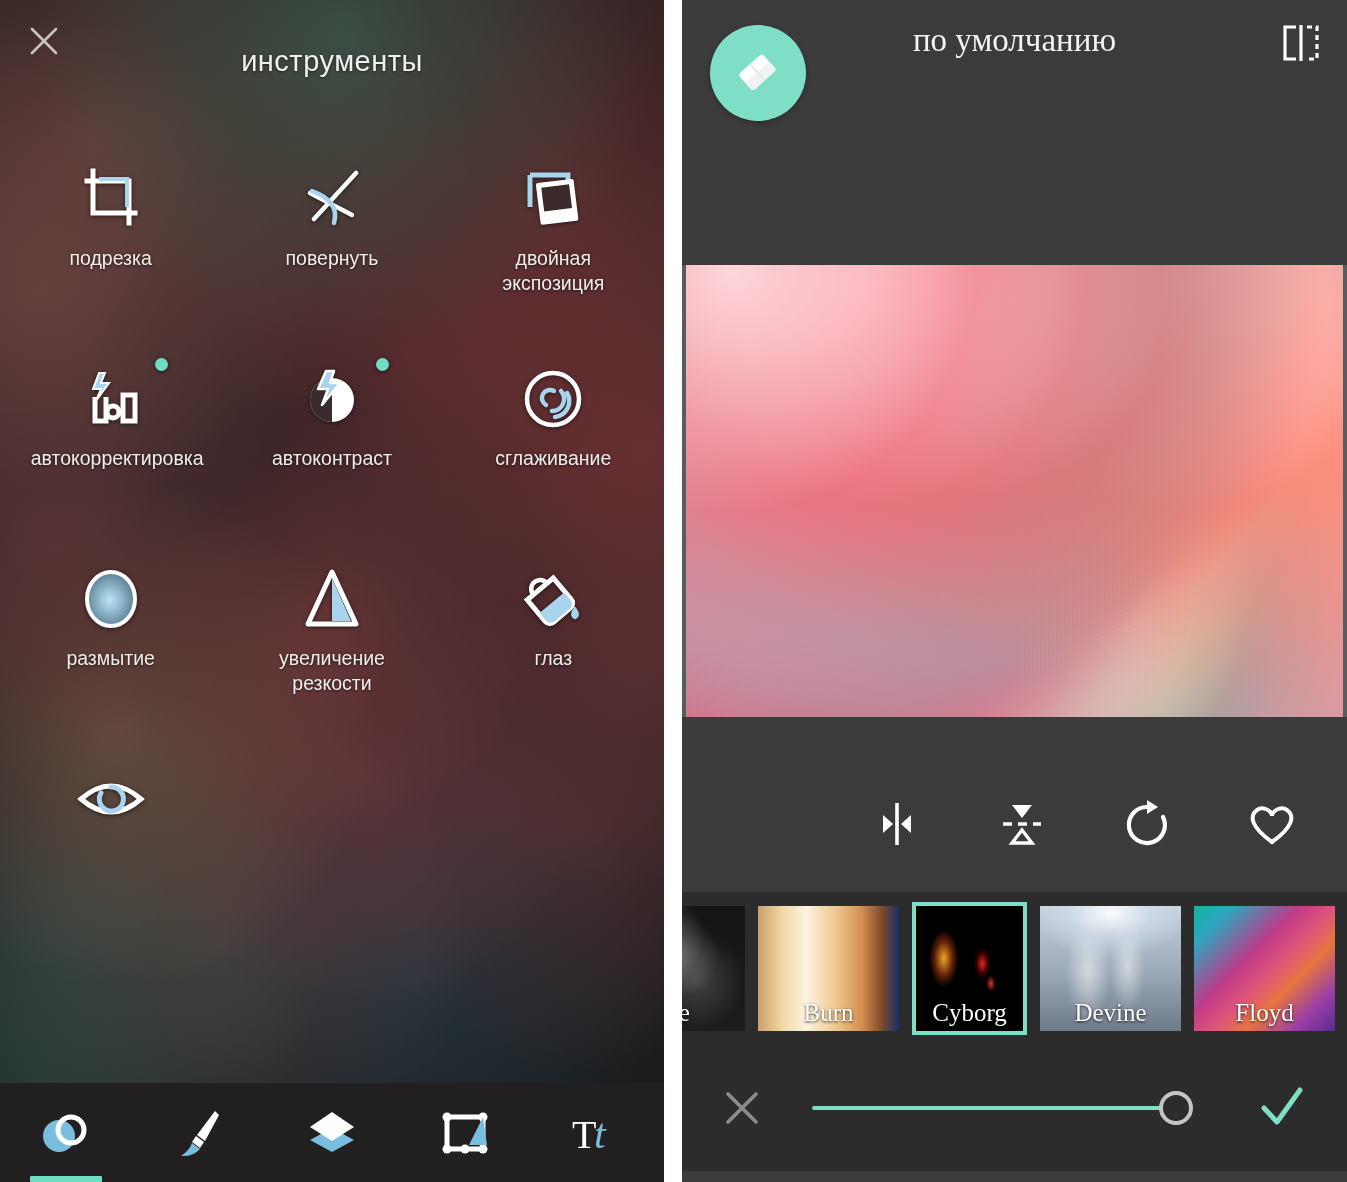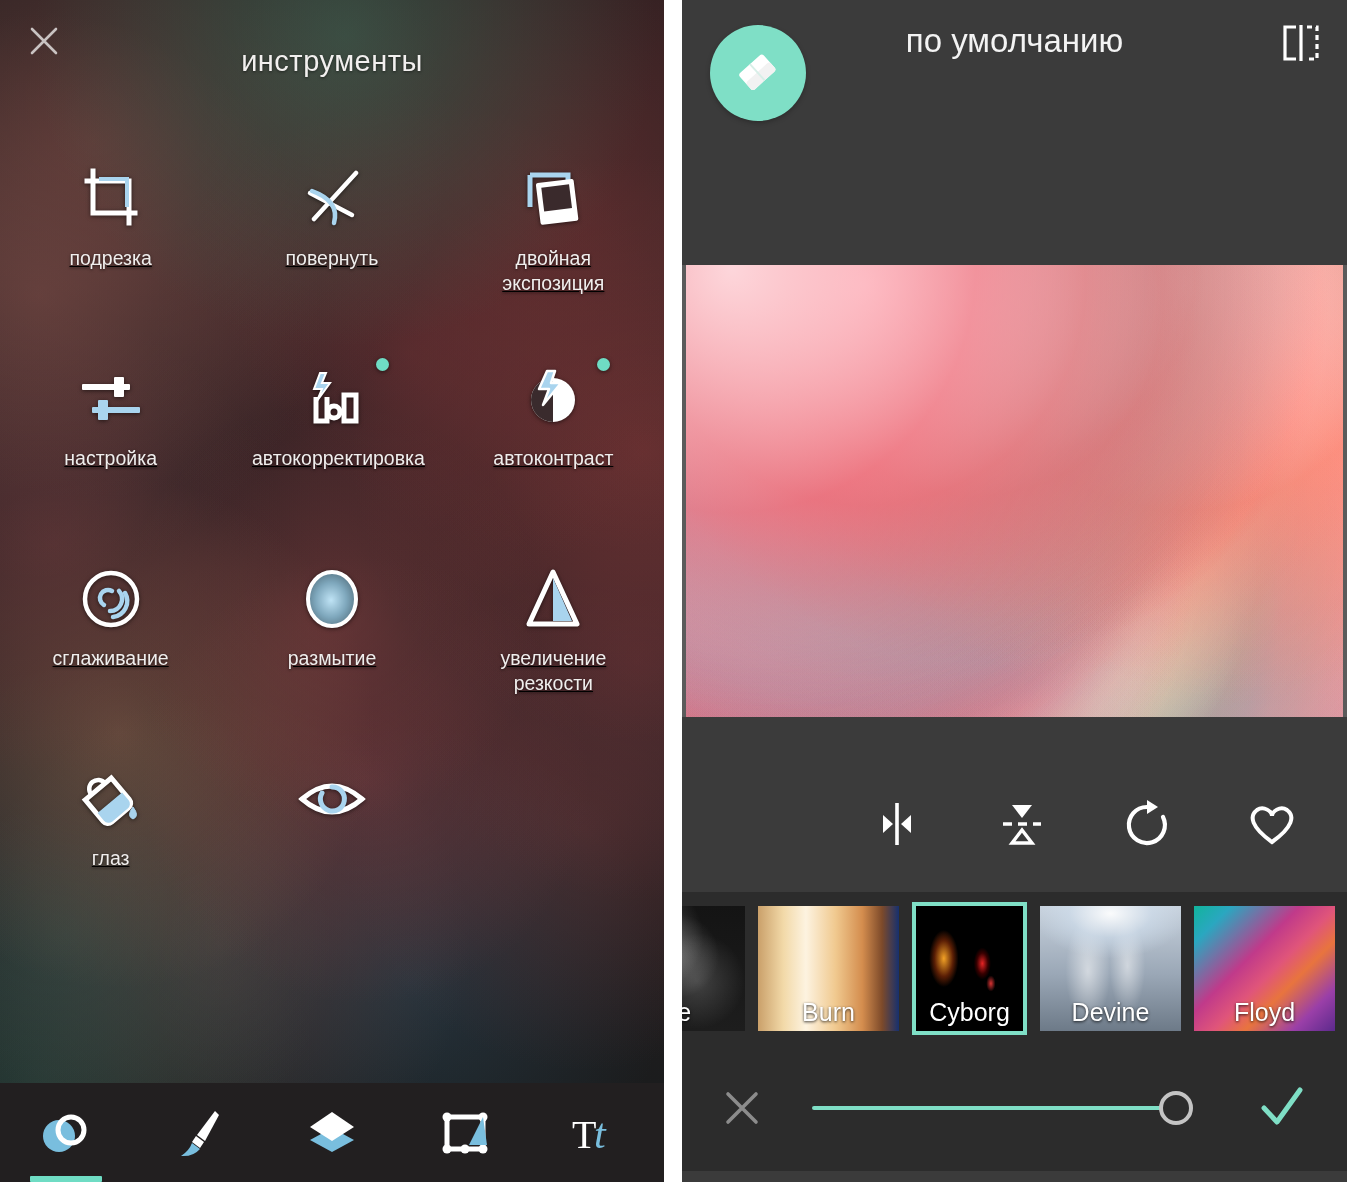--- a/index.html
+++ b/index.html
@@ -64,21 +64,20 @@
     grid-template-columns:repeat(3, 1fr);
     grid-auto-rows:200px;
     row-gap:0px;
   }
   .tool-cell {
     position:relative;
     display:flex; flex-direction:column;
     align-items:center;
     padding-top:14px;
     cursor:pointer;
-    text-decoration:underline;
   }
   .tool-icon {
     width:70px; height:70px;
     display:flex; align-items:center; justify-content:center;
     position:relative;
     filter:drop-shadow(0 1px 2px rgba(0,0,0,0.55));
   }
   .tool-label {
     margin-top:12px;
     width:160px;
@@ -115,20 +114,21 @@
     width:72px; height:6px; background:#6fdcc4; border-radius:1px;
   }
 
   
   .right-panel {
     position:relative;
     width:665px; height:1182px;
     margin-left:18px;
     background:#3b3b3b;
     overflow:hidden;
+    font-family:Liberation Serif, serif;
   }
   .r-header {
     position:relative; width:100%; height:265px;
     background:#3b3b3b;
   }
   .eraser-fab {
     position:absolute; left:28px; top:25px;
     width:96px; height:96px; border-radius:50%;
     background:#7fdfc6;
     display:flex; align-items:center; justify-content:center;
@@ -367,31 +367,20 @@
               <path d="M10 8 V40" stroke="#a9d4ee" stroke-width="5" fill="none"></path>
               <g transform="rotate(-7 36 34)">
                 <rect x="18" y="14" width="38" height="42" rx="2" fill="#ffffff"></rect>
                 <rect x="23" y="19" width="28" height="24" fill="#3a2a2c"></rect>
               </g>
             </svg>
           </div>
           <div class="tool-label">двойная экспозиция</div>
         </div>
 
-        <div class="tool-cell">
-          <div class="tool-icon">
-            <svg width="66" height="56" viewBox="0 0 66 56">
-              <rect x="4" y="13" width="48" height="6" rx="1" fill="#ffffff"></rect>
-              <rect x="36" y="6" width="10" height="20" rx="1" fill="#ffffff"></rect>
-              <rect x="14" y="36" width="48" height="6" rx="1" fill="#a9d4ee"></rect>
-              <rect x="20" y="29" width="10" height="20" rx="1" fill="#a9d4ee"></rect>
-            </svg>
-          </div>
-          <div class="tool-label">настройка</div>
-        </div>
 
         <div class="tool-cell">
           <div class="tool-icon">
             <svg width="64" height="64" viewBox="0 0 64 64">
               <path d="M16 30 V54 H27 V30" stroke="#ffffff" stroke-width="5" fill="none"></path>
               <circle cx="34" cy="45" r="6" stroke="#ffffff" stroke-width="5" fill="none"></circle>
               <rect x="44" y="28" width="12" height="26" stroke="#ffffff" stroke-width="5" fill="none"></rect>
               <path d="M20 6 L14 22 H22 L17 34 L30 16 H22 L26 6 Z" fill="#a9d4ee" stroke="#ffffff" stroke-width="2"></path>
             </svg>
             <span class="new-dot"></span>

